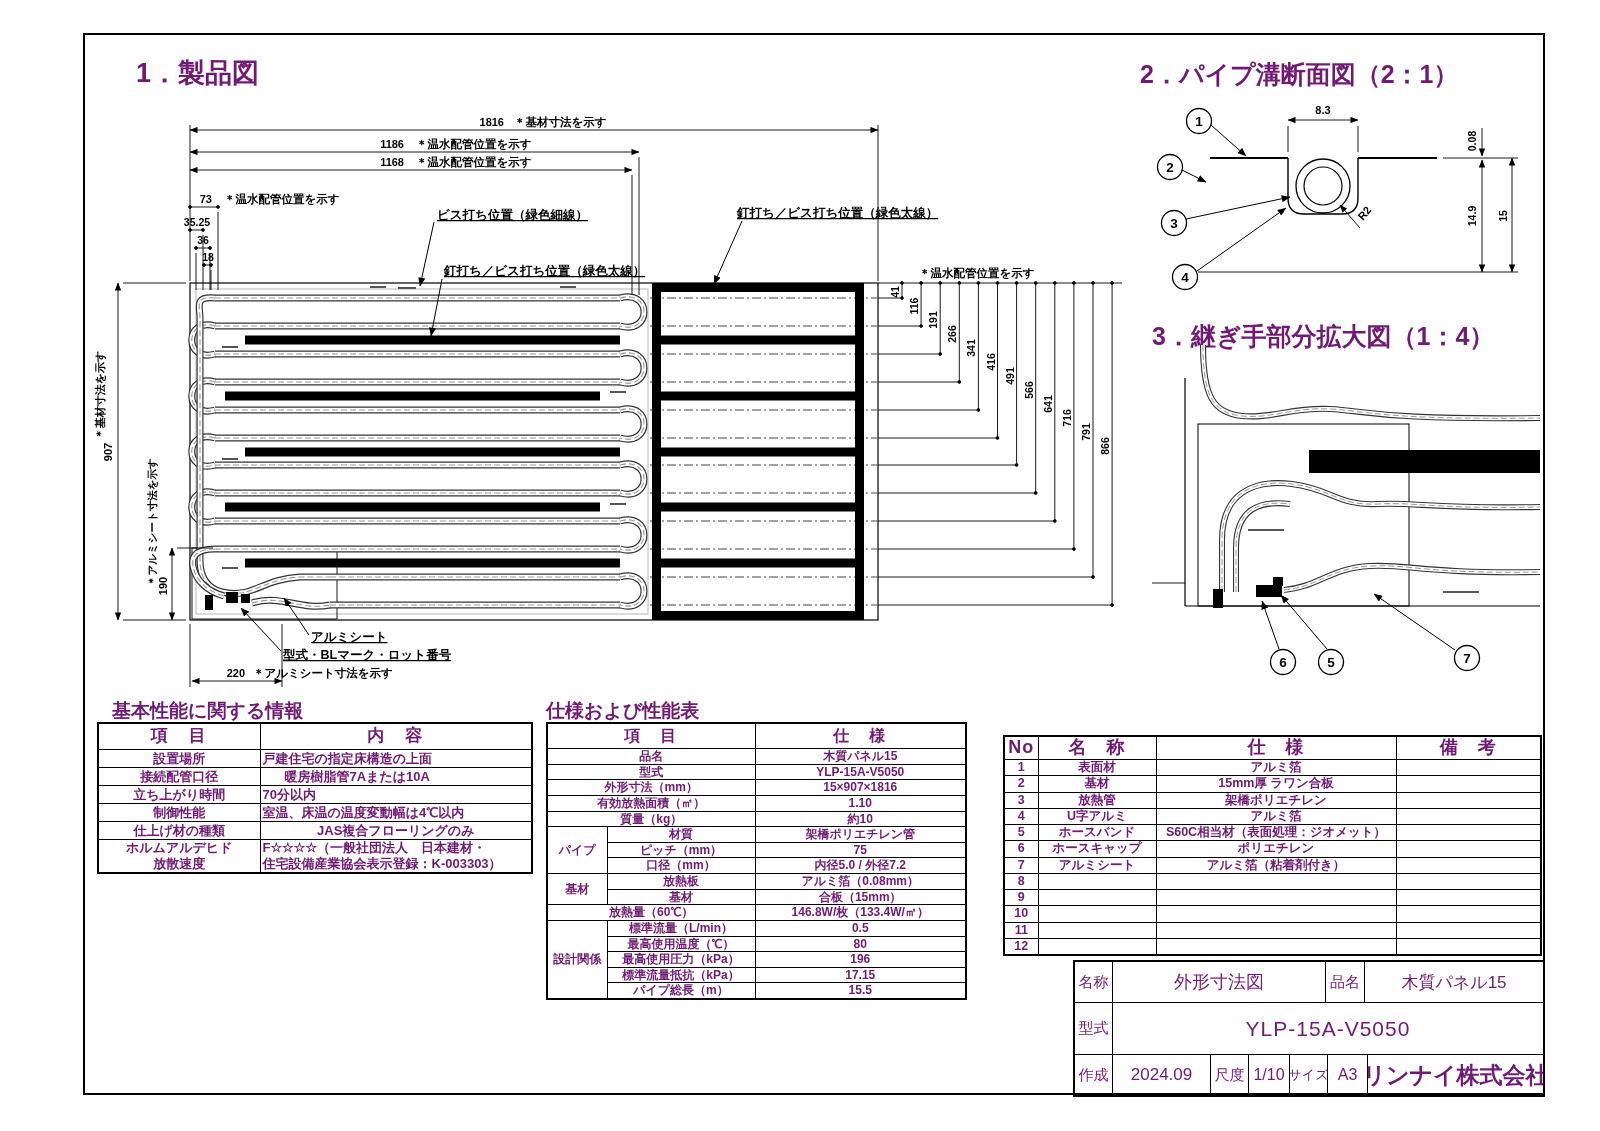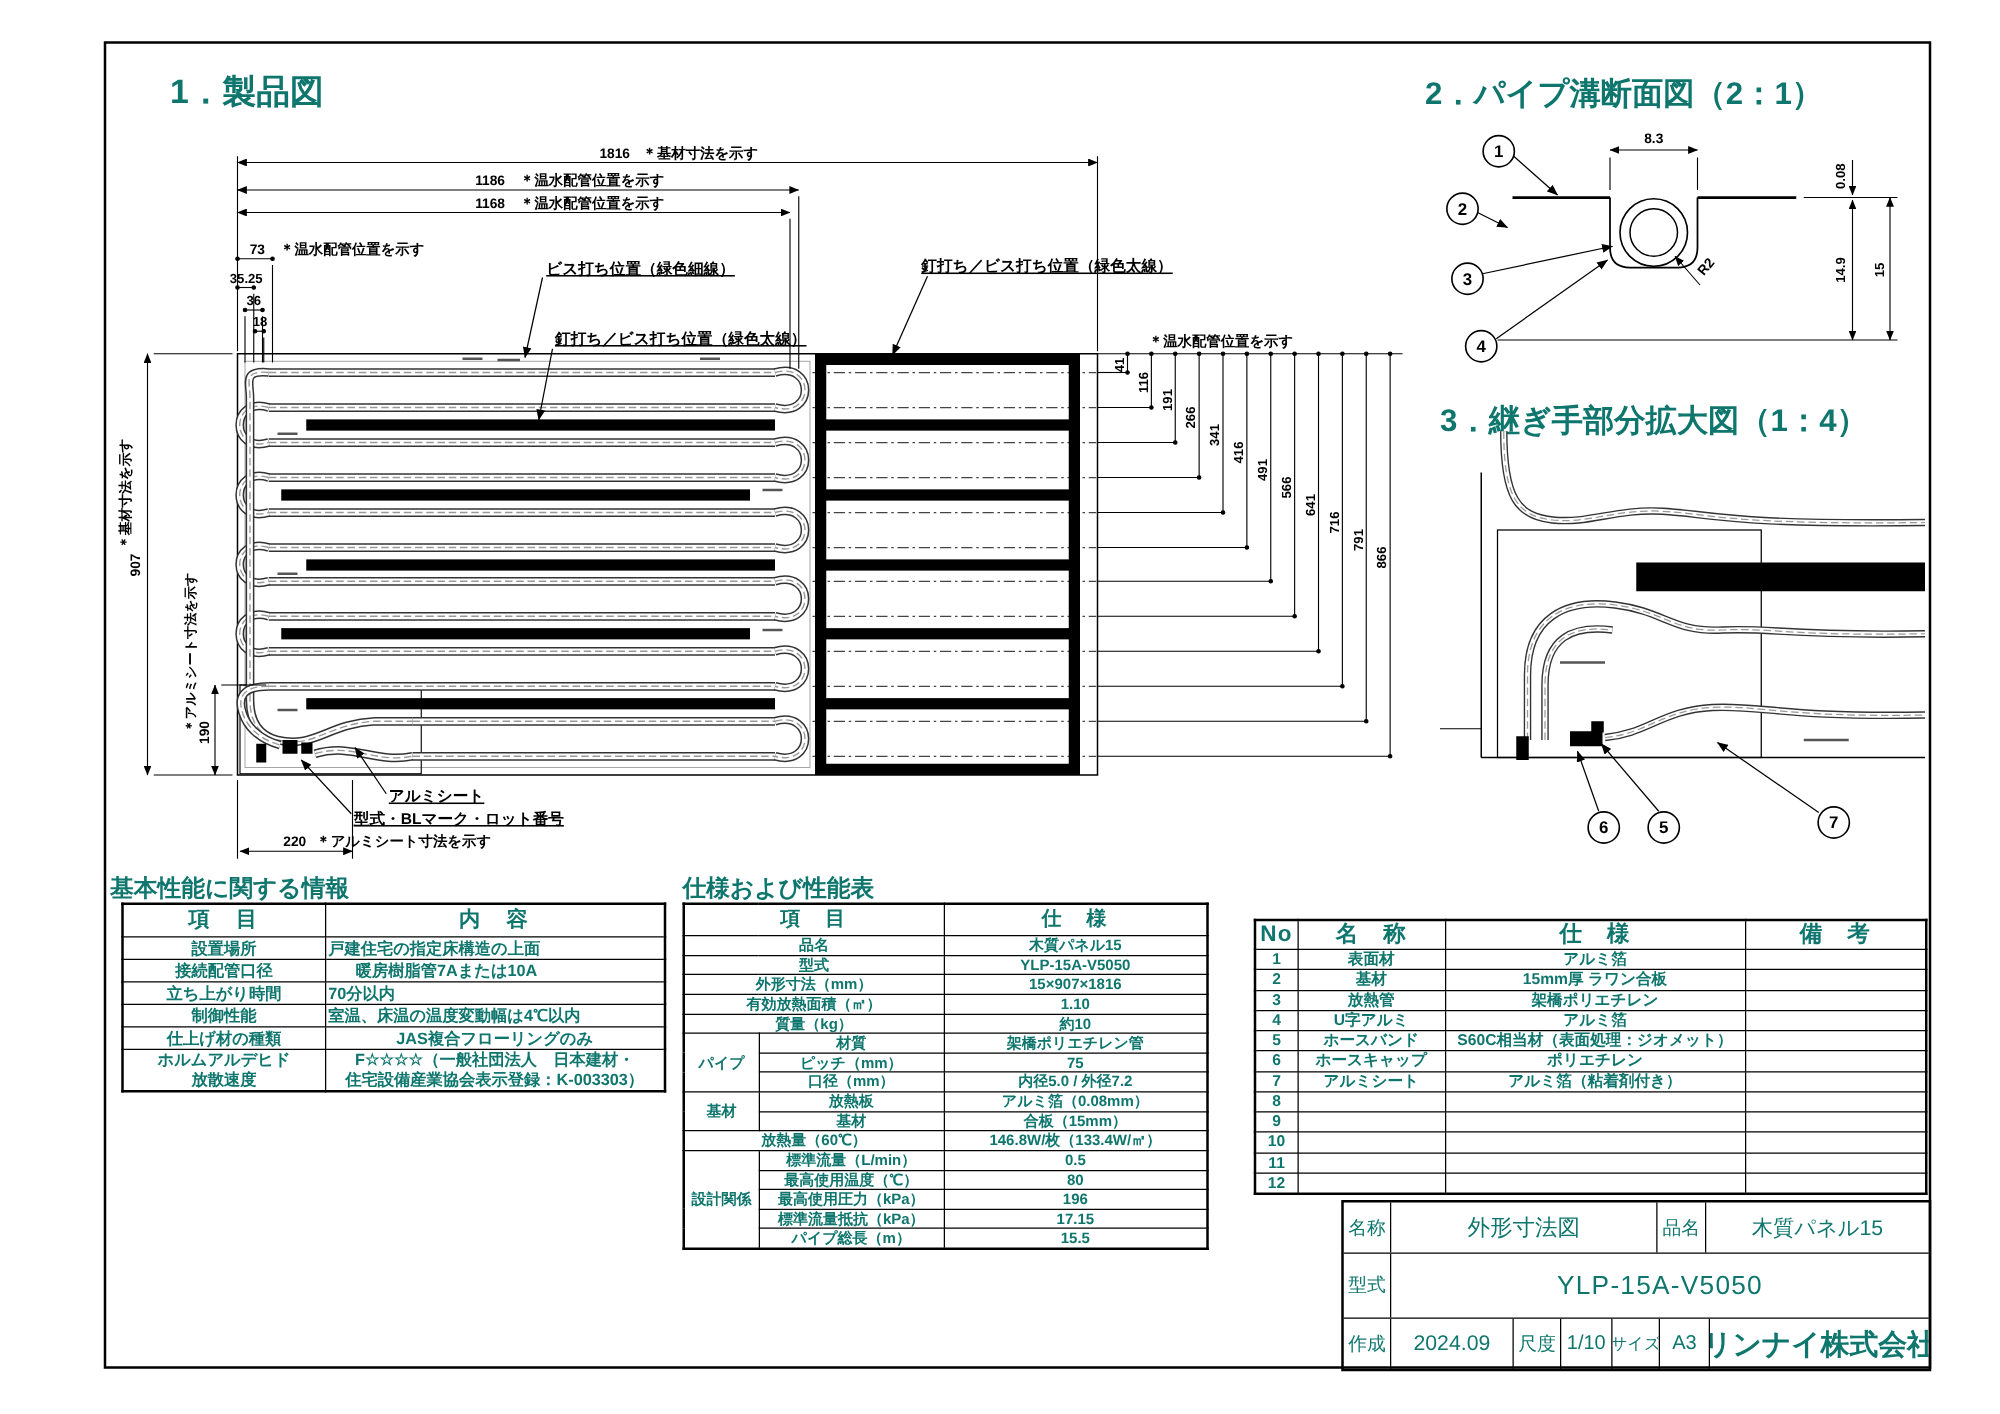--- a/index.html
+++ b/index.html
@@ -1,24 +1,24 @@
 <!DOCTYPE html>
 <html><head>
 <meta charset="utf-8">
 <style>
   html,body{margin:0;padding:0;background:#fff;}
   #page{position:relative;width:1600px;height:1131px;background:#fff;overflow:hidden;
-        font-family:"Liberation Sans",sans-serif;color:#0f766e;}
+        font-family:"Liberation Sans",sans-serif;color:#701a75;}
   #sheet-border{position:absolute;left:83px;top:33px;width:1458px;height:1058px;border:2px solid #000;}
   .stitle{position:absolute;font-weight:bold;white-space:nowrap;}
   #title1{left:136px;top:55px;font-size:27px;}
   #title2{left:1140px;top:58px;font-size:25px;}
   #title3{left:1152px;top:320px;font-size:25px;}
   .theading{position:absolute;font-size:19px;font-weight:bold;white-space:nowrap;}
-  #h-basic{left:88px;top:698px;font-family:Liberation Mono, monospace;}
+  #h-basic{left:112px;top:698px;font-family:Liberation Mono, monospace;}
   #h-spec{left:546px;top:698px;}
   svg{position:absolute;overflow:visible;}
   svg text{font-family:"Liberation Sans",sans-serif;}
   table{border-collapse:collapse;position:absolute;table-layout:fixed;background:#fff;}
   td,th{border:1px solid #000;font-weight:bold;text-align:center;vertical-align:middle;
         padding:0 2px;overflow:hidden;line-height:1.22;}
   #t-basic{left:97px;top:722px;width:434px;border:2px solid #000;}
   #t-basic th{font-size:17px;height:25px;letter-spacing:2px;}
   #t-basic td{font-size:13px;height:17px;white-space:pre-line;}
   #t-spec{left:546px;top:722px;width:419px;border:2px solid #000;}
@@ -442,21 +442,21 @@
           <td>制御性能</td>
           <td style="text-align: left;">室温、床温の温度変動幅は4℃以内</td>
         </tr>
         <tr>
           <td>仕上げ材の種類</td>
           <td style="text-align: center;">JAS複合フローリングのみ</td>
         </tr>
         <tr>
           <td>ホルムアルデヒド
 放散速度</td>
-          <td style="text-align: center;">F☆☆☆☆（一般社団法人　日本建材・
+          <td style="text-align: left;">F☆☆☆☆（一般社団法人　日本建材・
 住宅設備産業協会表示登録：K-003303）</td>
         </tr>
       </tbody>
   </table>
 
   <div id="h-spec" class="theading">仕様および性能表</div>
   <table id="t-spec">
     <colgroup>
         <col style="width:60px">
         <col style="width:148px">

